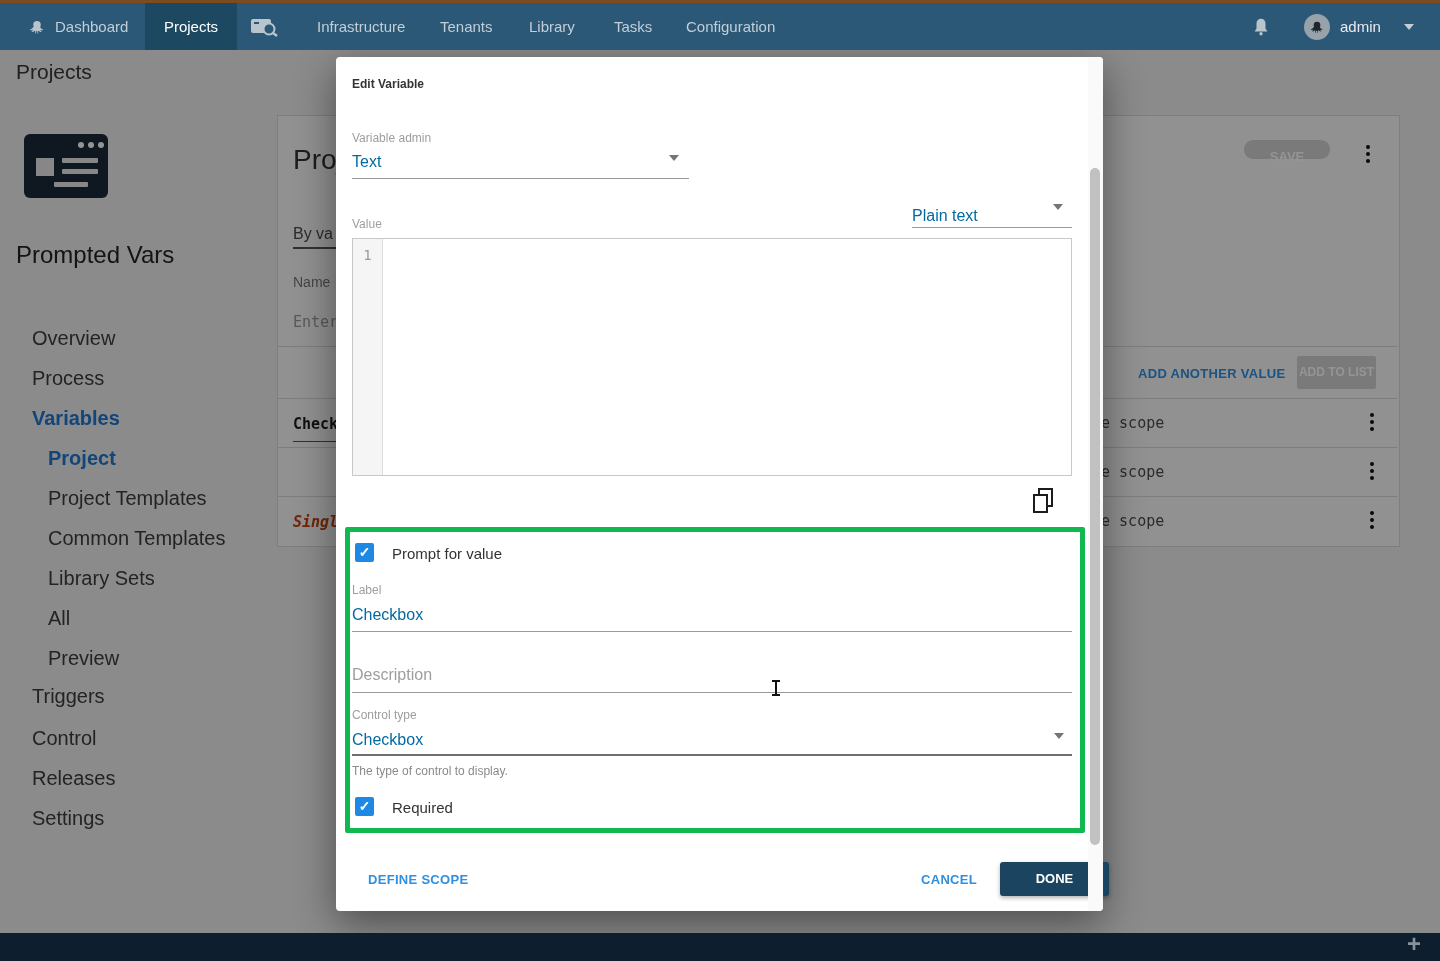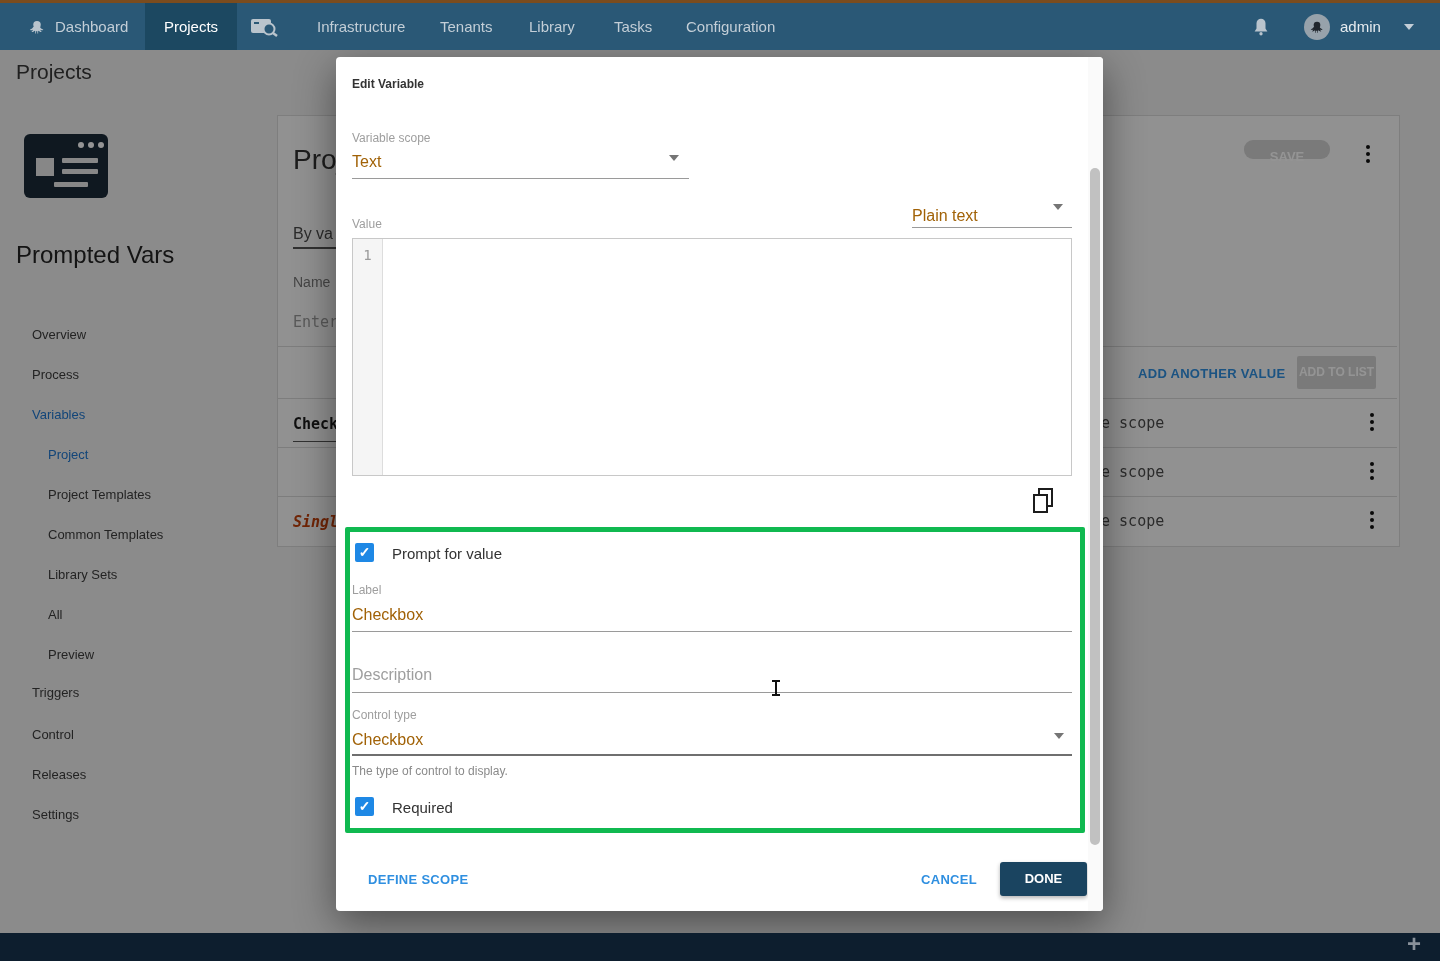--- a/index.html
+++ b/index.html
@@ -10,52 +10,52 @@
   
   .topstrip{left:0;top:0;width:1440px;height:3px;background:#7b4c1e;z-index:31;}
   .nav{left:0;top:3px;width:1440px;height:47px;background:#2a5876;z-index:30;}
   .nav .item{position:absolute;top:0;height:47px;line-height:47px;color:#c3ced7;font-size:15px;white-space:nowrap;}
   .nav .tab-active{position:absolute;top:0;height:47px;line-height:47px;background:#1c4861;color:#ffffff;text-align:center;font-size:15px;}
   .caret{width:0;height:0;border-left:5px solid transparent;border-right:5px solid transparent;border-top:6px solid #c3ced7;}
   .avatar{width:26px;height:26px;border-radius:50%;background:#97a2ab;display:flex;align-items:center;justify-content:center;}
 
   
   .page-title{left:16px;top:60px;font-size:21px;color:#383838;}
-  .side-item{position:absolute;font-size:13px;color:#3d3d3d;white-space:nowrap;}
-  .side-item.active{color:#1f77d0;font-weight:normal;text-align:right;}
+  .side-item{position:absolute;font-size:20px;color:#3d3d3d;white-space:nowrap;}
+  .side-item.active{color:#1f77d0;font-weight:bold;text-align:right;}
   .project-name{left:16px;top:241px;font-size:24px;color:#232323;}
 
   
   .card{left:277px;top:115px;width:1121px;height:430px;background:#fafafa;border:1px solid #d9d9d9;z-index:1;}
   .card .divider{position:absolute;left:0;width:1119px;height:1px;background:#d8d8d8;}
   .mono{font-family:"DejaVu Sans Mono",monospace;}
   .btn-disabled{background:#d2d2d2;color:#ffffff;font-weight:bold;text-align:center;border-radius:2px;}
   .kebab i{display:block;width:4px;height:4px;border-radius:50%;background:#101010;margin:3px auto;}
 
   
   .overlay{left:0;top:50px;width:1440px;height:883px;background:rgba(0,0,0,0.42);z-index:10;}
 
   
   .modal{left:336px;top:57px;width:767px;height:854px;background:#ffffff;border-radius:4px;
          box-shadow:0 12px 40px rgba(0,0,0,0.45);z-index:20;}
   .modal .caption{position:absolute;font-size:12px;color:#9e9e9e;}
-  .modal .fvalue{position:absolute;font-size:16px;color:#a16207;}
+  .modal .fvalue{position:absolute;font-size:16px;color:#0369a1;}
   .modal .placeholder{color:#9e9e9e;}
   .underline{position:absolute;height:1px;background:#9a9a9a;}
   .sel-caret{position:absolute;width:0;height:0;border-left:5px solid transparent;border-right:5px solid transparent;border-top:6px solid #757575;}
   .editor{position:absolute;left:16px;top:181px;width:720px;height:238px;border:1px solid #c8c8c8;background:#ffffff;box-sizing:border-box;}
   .gutter{position:absolute;left:0;top:0;width:30px;height:100%;background:#f5f5f5;border-right:1px solid #ddd;
           font-family:"DejaVu Sans Mono",monospace;font-size:14px;color:#9a9a9a;text-align:center;padding-top:8px;box-sizing:border-box;}
   .green-box{position:absolute;left:9px;top:470px;width:740px;height:306px;border:5px solid #10b950;border-radius:2px;box-sizing:border-box;background:#fff;}
   .checkbox{position:absolute;width:19px;height:19px;border-radius:2px;background:#1e88e5;color:#fff;
             font-size:14px;line-height:19px;text-align:center;font-weight:bold;}
   .cb-label{position:absolute;font-size:15px;color:#333;}
   .helper{position:absolute;font-size:12px;color:#8a8a8a;}
   .link-btn{position:absolute;font-size:13px;font-weight:bold;color:#2f8fe0;letter-spacing:.3px;}
-  .done-btn{position:absolute;left:664px;top:805px;width:87px;height:34px;background:#1a4460;border-radius:3px;
+  .done-btn{position:absolute;left:664px;top:805px;width:109px;height:34px;background:#1a4460;border-radius:3px;
             color:#fff;font-size:13px;font-weight:bold;text-align:center;line-height:34px;box-shadow:0 2px 4px rgba(0,0,0,.3);}
   .scroll-track{position:absolute;left:752px;top:0;width:15px;height:854px;background:#fafafa;border-radius:0 4px 4px 0;}
   .scroll-thumb{position:absolute;left:2px;top:111px;width:10px;height:677px;background:#c1c1c1;border-radius:5px;}
 
   
   .bottombar{left:0;top:933px;width:1440px;height:28px;background:#0d1e2e;z-index:30;}
   .plus{position:absolute;left:1407px;top:-3px;font-size:24px;font-weight:bold;color:#89919a;}
 
   
   .ibeam{position:absolute;width:11px;height:18px;}
@@ -188,21 +188,21 @@
         <i></i>
         <i></i>
       </span>
   </div>
 
   <div class="a overlay"></div>
 
   <div class="a modal">
     <span class="a" style="left:16px;top:20px;font-size:12px;font-weight:bold;color:#333;">Edit Variable</span>
 
-    <span class="caption" style="left:16px;top:74px;">Variable scope</span>
+    <span class="caption" style="left:16px;top:74px;">Variable admin</span>
     <span class="fvalue" style="left:16px;top:96px;">Text</span>
     <span class="sel-caret" style="left:333px;top:98px;"></span>
     <span class="underline" style="left:16px;top:121px;width:337px;"></span>
 
     <span class="fvalue" style="left:576px;top:150px;">Plain text</span>
     <span class="sel-caret" style="left:717px;top:147px;"></span>
     <span class="underline" style="left:576px;top:170px;width:160px;"></span>
 
     <span class="caption" style="left:16px;top:160px;">Value</span>
     <div class="editor">

